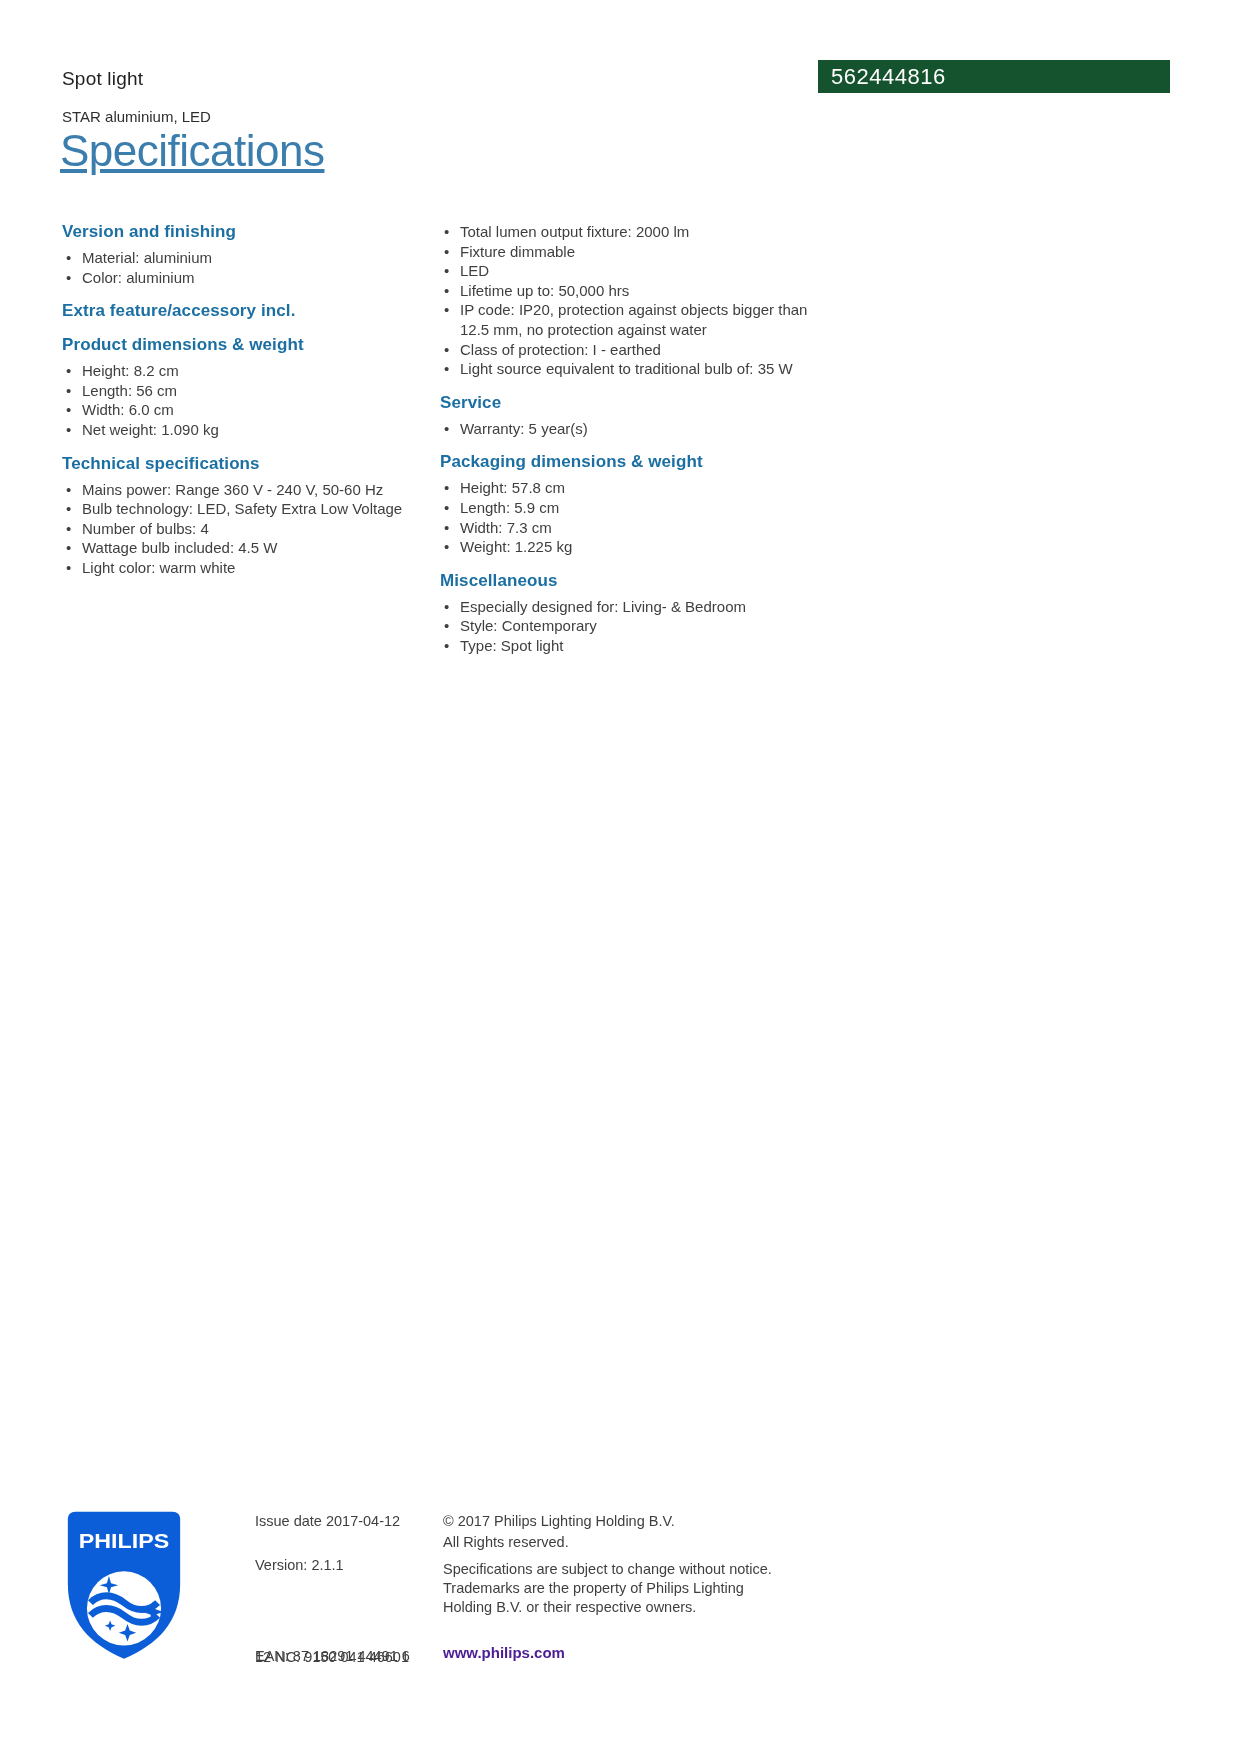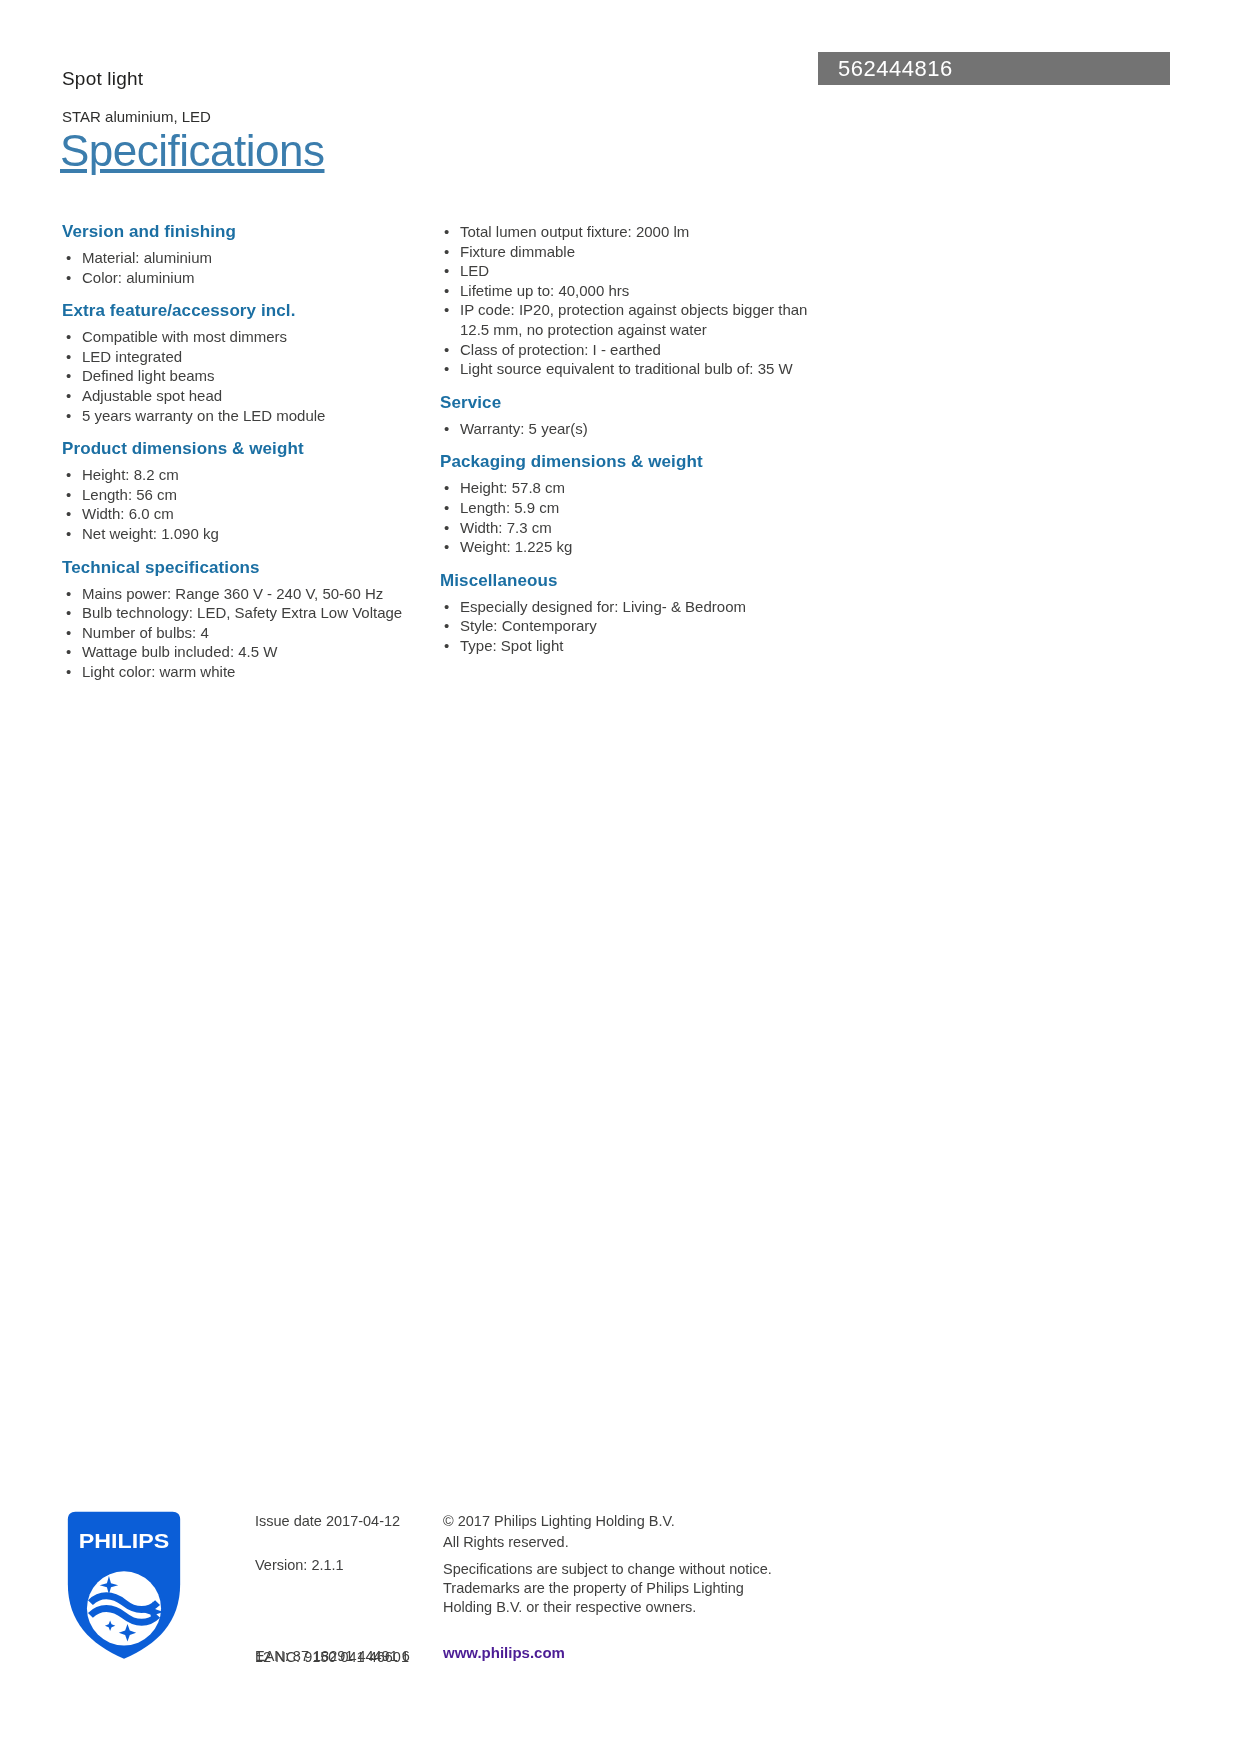--- a/index.html
+++ b/index.html
@@ -7,23 +7,23 @@
     width:1240px;height:1755px;background:#ffffff;
     font-family:"Liberation Sans", sans-serif;color:#3f3f3e;
     position:relative;overflow:hidden;
   }
   .page{position:absolute;inset:0;}
 
   
   .product-name{position:absolute;left:62px;top:68px;font-size:19px;color:#1f1f1e;letter-spacing:.2px;}
   .product-subtitle{position:absolute;left:62px;top:108px;font-size:15px;color:#2e2e2d;}
   .product-code{
-    position:absolute;left:818px;top:52px;width:352px;height:33px;
-    background:#737373;color:#ffffff;font-size:22px;line-height:33px;
-    padding-left:20px;box-sizing:border-box;letter-spacing:.5px;
+    position:absolute;left:818px;top:60px;width:352px;height:33px;
+    background:#14532d;color:#ffffff;font-size:22px;line-height:33px;
+    padding-left:13px;box-sizing:border-box;letter-spacing:.5px;
   }
   .page-title{
     position:absolute;left:60px;top:126px;
     font-size:44px;color:#3b7dad;letter-spacing:-0.5px;font-weight:400;text-decoration:underline;
   }
 
   
   .col{position:absolute;top:222px;}
   .col-left{left:62px;width:358px;}
   .col-right{left:440px;width:396px;}
@@ -65,27 +65,20 @@
   <div class="col col-left">
       <section>
         <h3>Version and finishing</h3>
         <ul>
           <li>Material: aluminium</li>
           <li>Color: aluminium</li>
         </ul>
       </section>
       <section>
         <h3>Extra feature/accessory incl.</h3>
-        <ul>
-          <li>Compatible with most dimmers</li>
-          <li>LED integrated</li>
-          <li>Defined light beams</li>
-          <li>Adjustable spot head</li>
-          <li>5 years warranty on the LED module</li>
-        </ul>
       </section>
       <section>
         <h3>Product dimensions &amp; weight</h3>
         <ul>
           <li>Height: 8.2 cm</li>
           <li>Length: 56 cm</li>
           <li>Width: 6.0 cm</li>
           <li>Net weight: 1.090 kg</li>
         </ul>
       </section>
@@ -99,21 +92,21 @@
           <li>Light color: warm white</li>
         </ul>
       </section>
     </div>
   <div class="col col-right">
       <section>
         <ul>
           <li>Total lumen output fixture: 2000 lm</li>
           <li>Fixture dimmable</li>
           <li>LED</li>
-          <li>Lifetime up to: 40,000 hrs</li>
+          <li>Lifetime up to: 50,000 hrs</li>
           <li>IP code: IP20, protection against objects bigger than 12.5 mm, no protection against water</li>
           <li>Class of protection: I - earthed</li>
           <li>Light source equivalent to traditional bulb of: 35 W</li>
         </ul>
       </section>
       <section>
         <h3>Service</h3>
         <ul>
           <li>Warranty: 5 year(s)</li>
         </ul>

